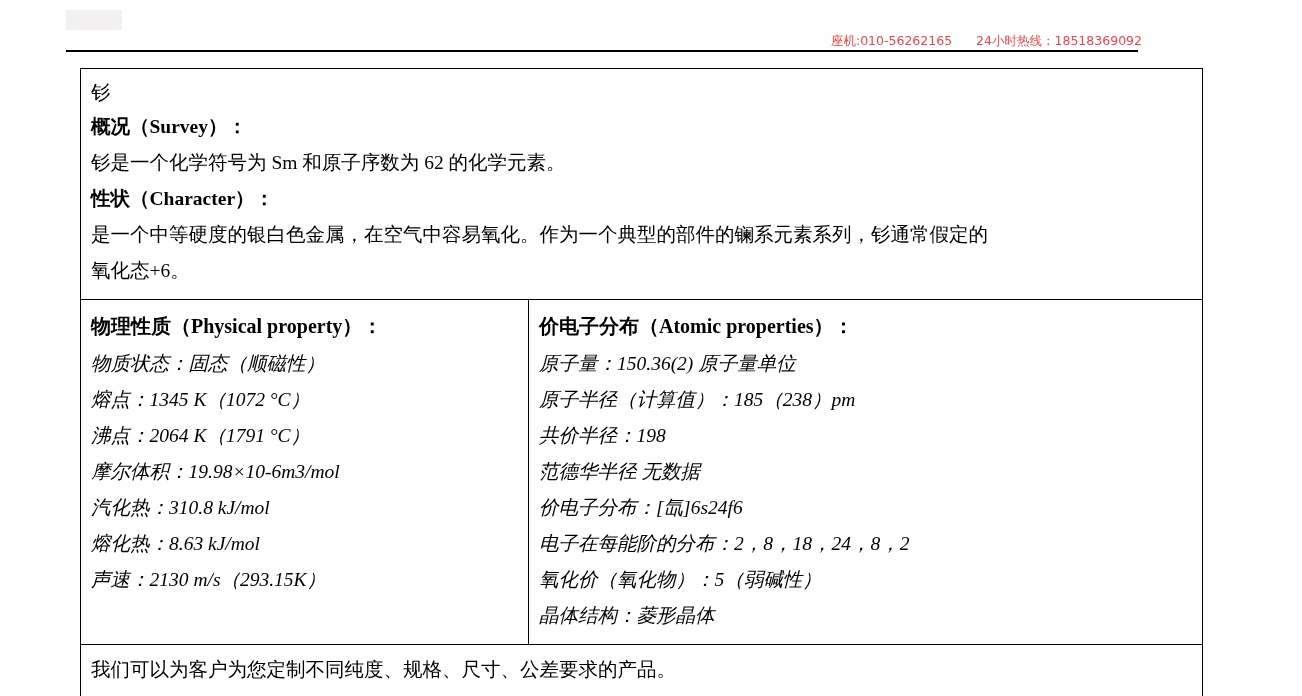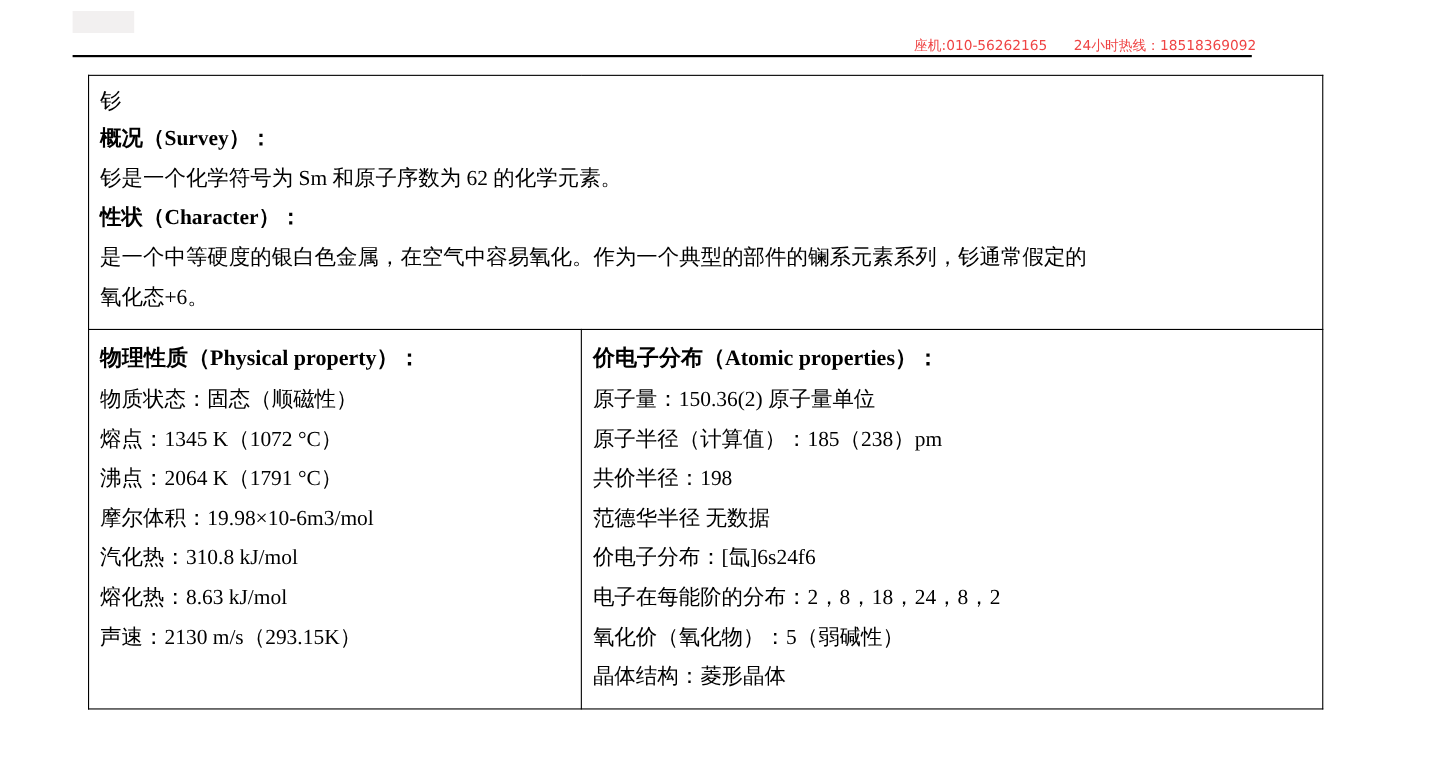--- a/index.html
+++ b/index.html
@@ -91,20 +91,21 @@
     margin-bottom: 2px;
   }
   .prop-cell .head .paren {
     font-weight: bold;
     margin-top: 44px;
   }
   .prop-cell .row {
     font-size: 19.5px;
     line-height: 36px;
     white-space: nowrap;
+    font-style: italic;
   }
 
   
   .footer-cell .note {
     font-size: 19.5px;
     line-height: 34px;
   }
 </style>
 </head>
 <body>
@@ -162,14 +163,19 @@
         <div class="row">原子半径（计算值）：185（238）pm</div>
         <div class="row">共价半径：198</div>
         <div class="row">范德华半径 无数据</div>
         <div class="row">价电子分布：[氙]6s24f6</div>
         <div class="row">电子在每能阶的分布：2，8，18，24，8，2</div>
         <div class="row">氧化价（氧化物）：5（弱碱性）</div>
         <div class="row">晶体结构：菱形晶体</div>
       </td>
     </tr>
 
+    <tr>
+      <td colspan="2" class="footer-cell">
+        <div class="note">我们可以为客户为您定制不同纯度、规格、尺寸、公差要求的产品。</div>
+      </td>
+    </tr>
   </tbody>
 </table>
 
 </body></html>

